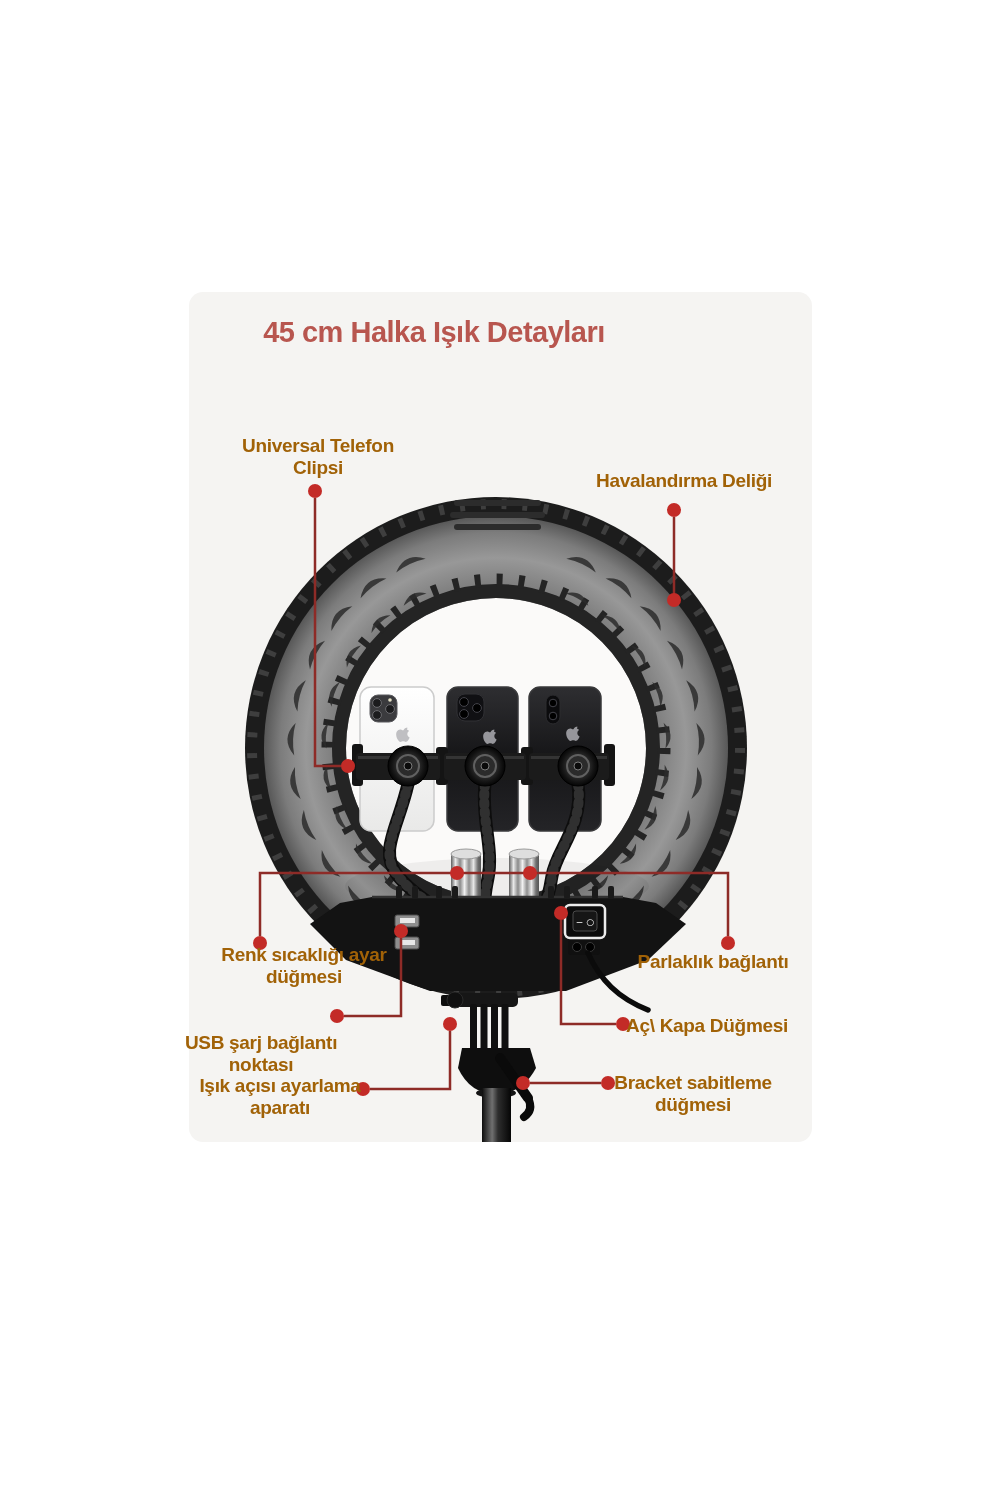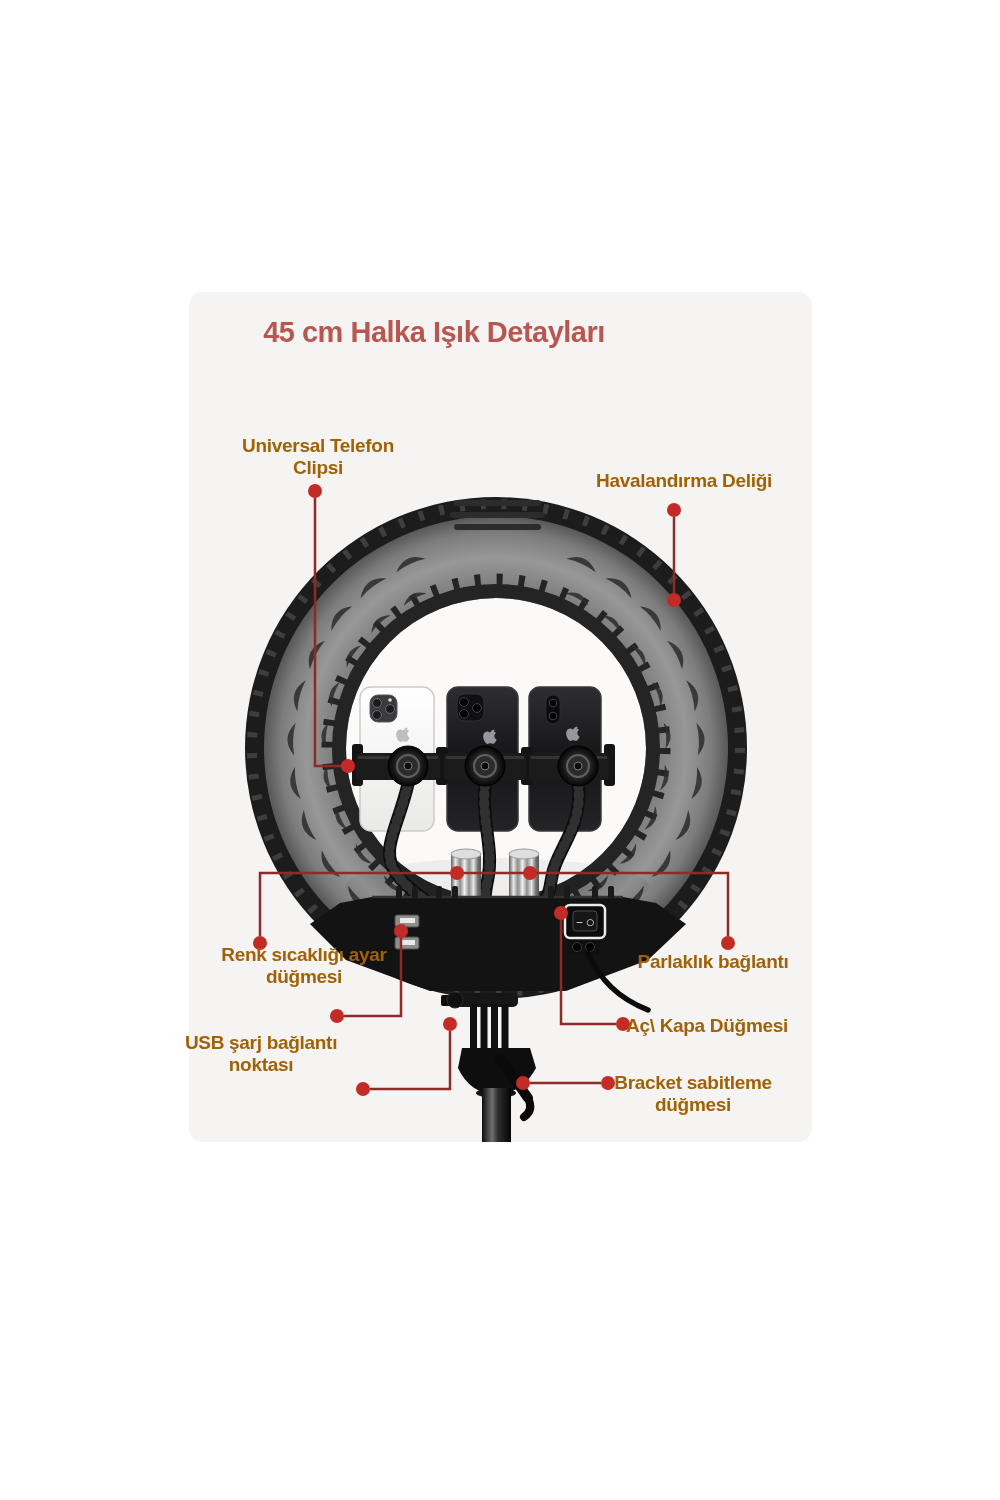--- a/index.html
+++ b/index.html
@@ -276,18 +276,20 @@
 
   <div class="title" style="left:434px;top:332px;">45 cm Halka Işık Detayları</div>
 
   <div class="lbl" style="left:318px;top:457px;">Universal Telefon
 Clipsi</div>
   <div class="lbl" style="left:684px;top:481px;">Havalandırma Deliği</div>
   <div class="lbl" style="left:280px;top:966px;margin-left:24px;">Renk sıcaklığı ayar
 düğmesi</div>
   <div class="lbl" style="left:261px;top:1022px;margin-top:32px;">USB şarj bağlantı
 noktası</div>
+  <div class="lbl" style="left:280px;top:1097px;">Işık açısı ayarlama
+aparatı</div>
   <div class="lbl" style="left:713px;top:962px;">Parlaklık bağlantı</div>
   <div class="lbl" style="left:707px;top:1026px;text-align:right;">Aç\ Kapa Düğmesi</div>
   <div class="lbl" style="left:693px;top:1094px;">Bracket sabitleme
 düğmesi</div>
 
 </div>
 
 </body></html>

